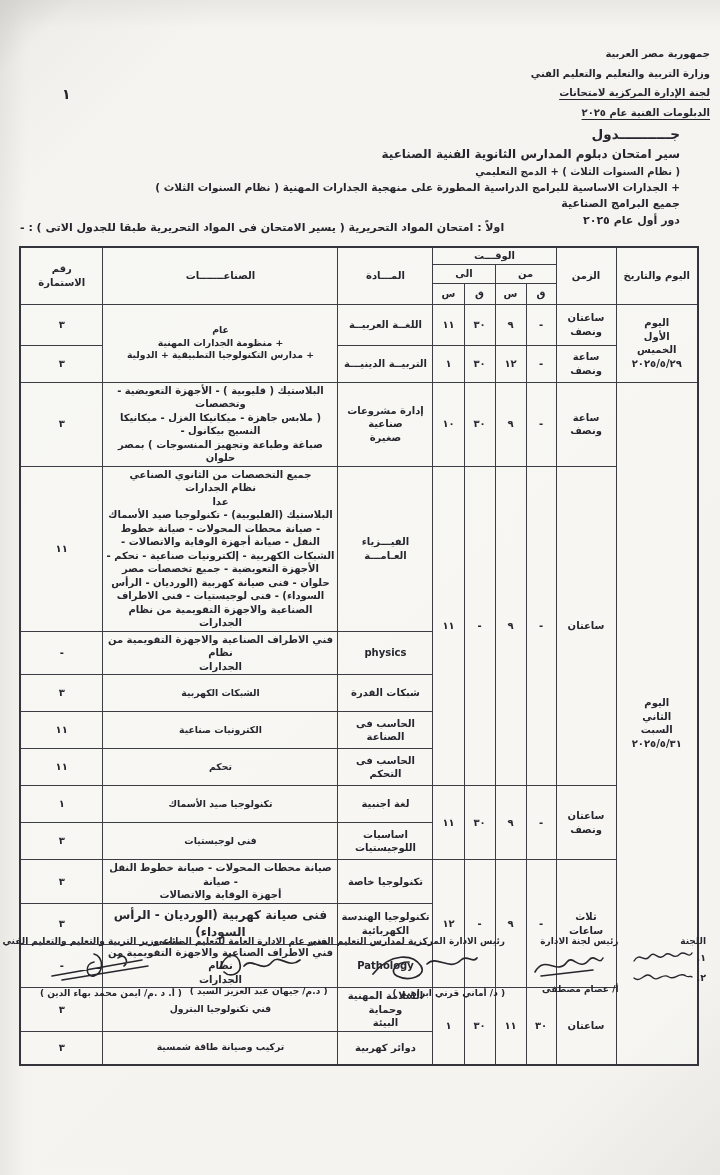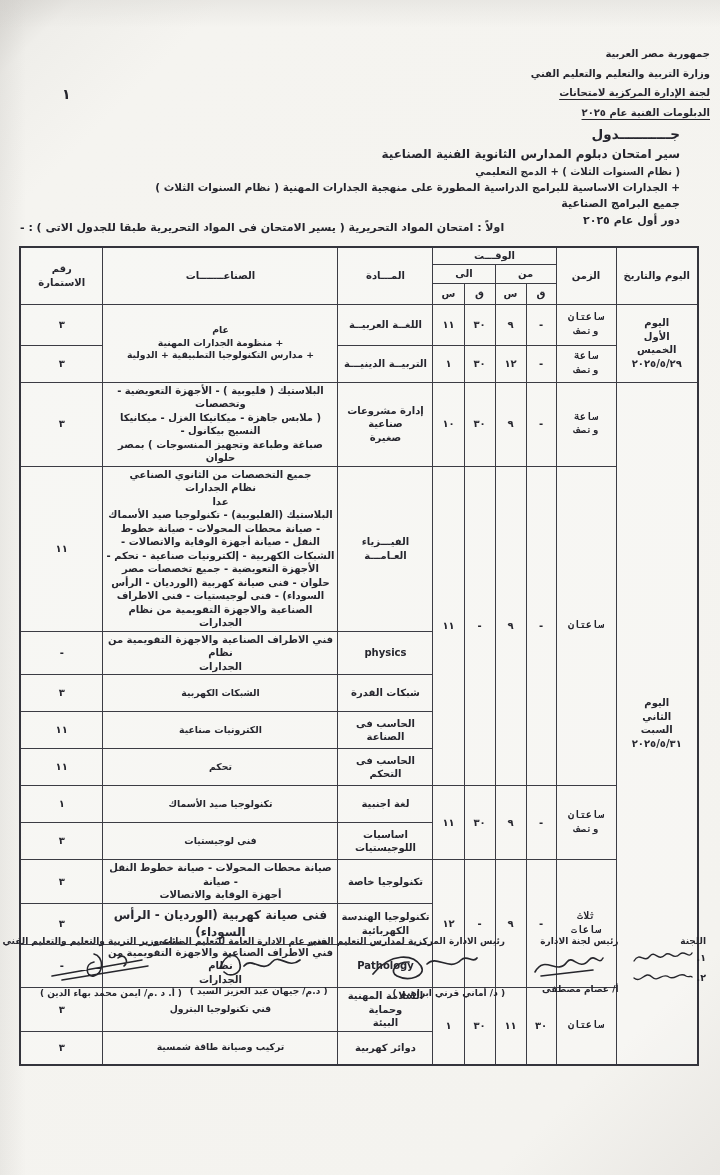--- a/index.html
+++ b/index.html
@@ -25,21 +25,21 @@
   .intro{position:absolute;top:221px;right:20px;left:20px;direction:rtl;text-align:left;
     font-size:11px;font-weight:bold;}
   table.exam{position:absolute;top:246px;right:21px;width:678px;border-collapse:collapse;
     direction:rtl;table-layout:fixed;background:rgba(255,255,255,.25);}
   table.exam th,table.exam td{
     border:1.6px solid #3c3c44;padding:1px 3px;text-align:center;vertical-align:middle;
     font-weight:bold;white-space:pre-line;font-size:10px;line-height:1.35;}
   table.exam{border:2.5px solid #34343c;}
   th.h{font-size:10px;line-height:1.25;}
   td.day{font-size:10.5px;line-height:1.5;}
-  td.dur{font-size:9.5px;line-height:1.4;font-family:Liberation Mono, monospace;}
+  td.dur{font-size:9.5px;line-height:1.4;}
   td.num{font-size:10.5px;}
   td.subject{font-size:10px;margin-left:8px;}
   td.subject-latin{font-size:11.5px;font-weight:bold;}
   td.industries{font-size:8.4px;line-height:1.32;padding:2px 5px;}
   td.form{font-size:10.5px;}
   .sig-row{position:absolute;top:936px;right:0;left:0;direction:rtl;display:flex;
     justify-content:space-between;align-items:flex-start;padding:0 14px;}
   .sig-block{text-align:right;}
   .sig-title{font-size:9px;font-weight:bold;white-space:nowrap;}
   .sig-name{font-size:9px;font-weight:bold;margin-top:2px;white-space:nowrap;}

